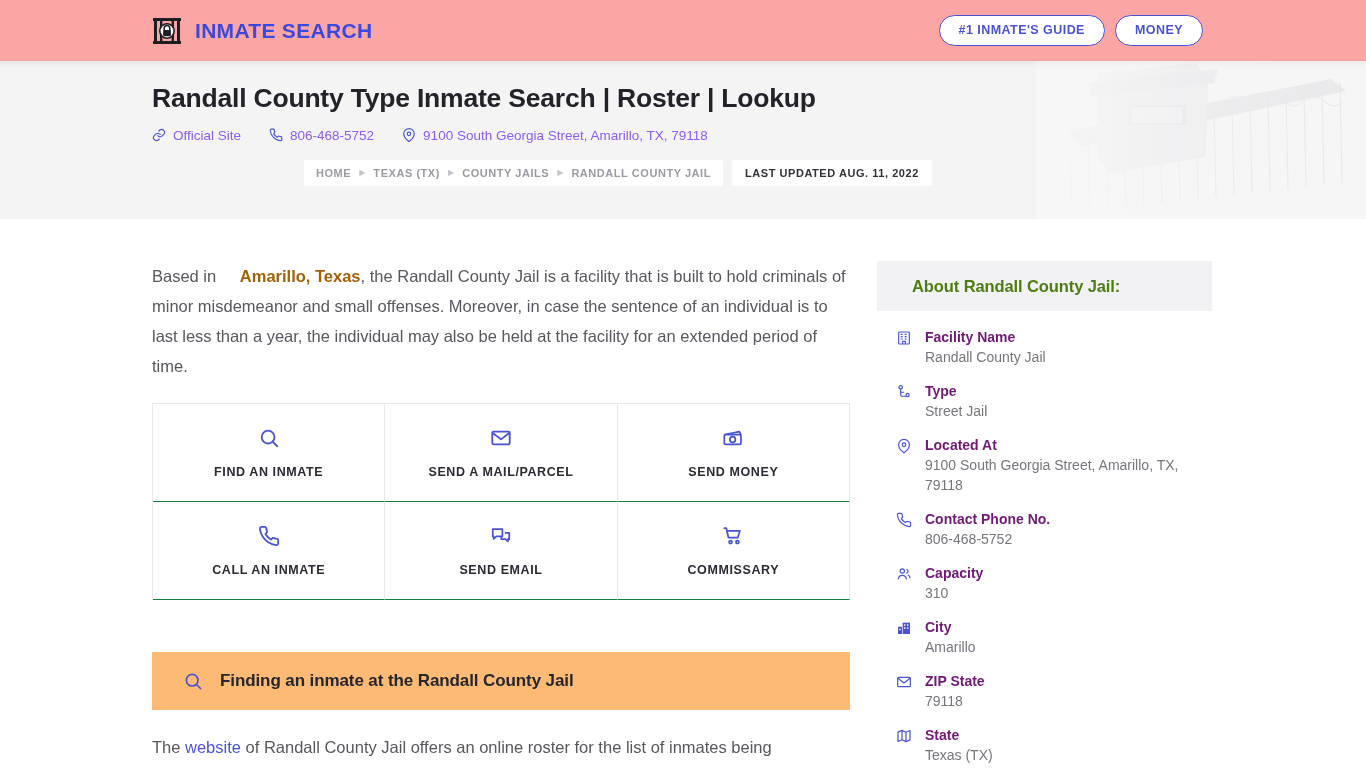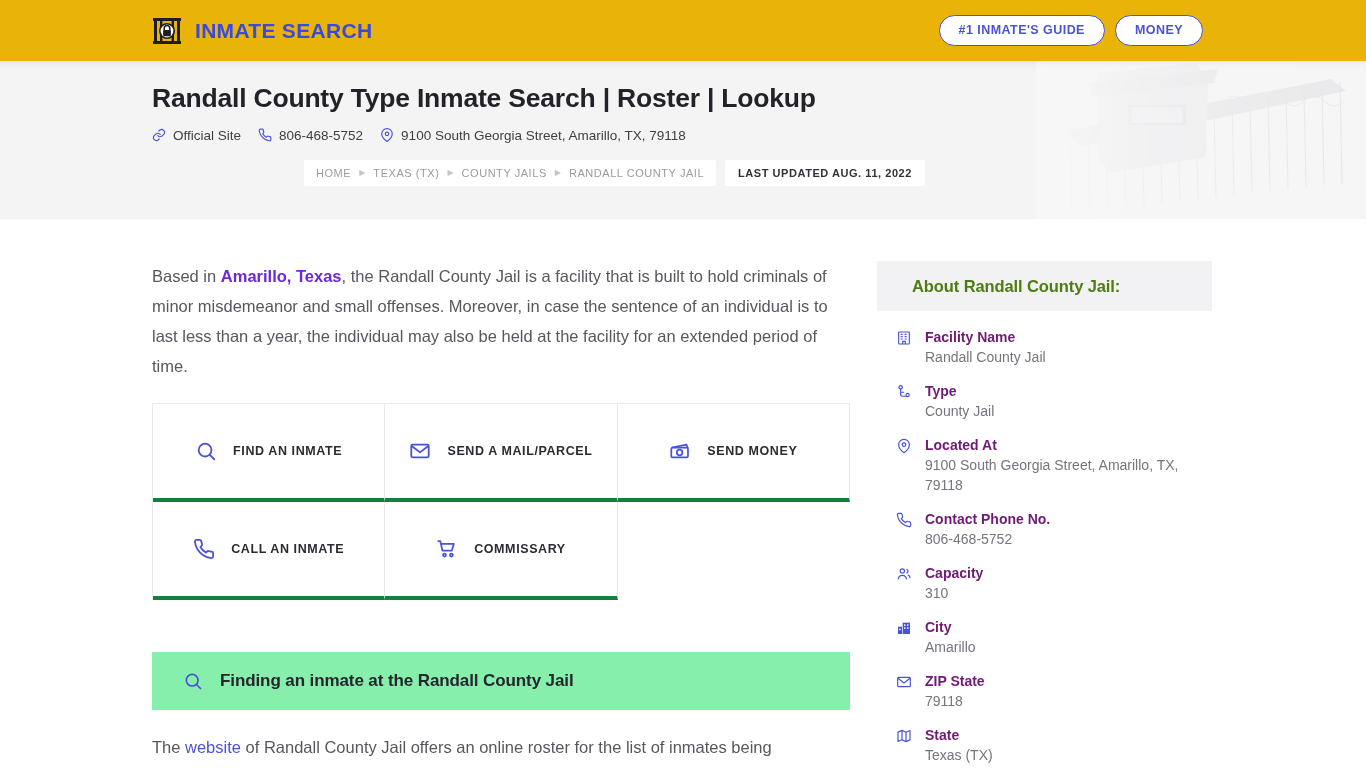--- a/index.html
+++ b/index.html
@@ -10,21 +10,21 @@
     overflow: hidden;
     background: #ffffff;
     font-family: "Liberation Sans", sans-serif;
     color: #2b2b33;
     -webkit-font-smoothing: antialiased;
   }
 
   
   .topbar {
     height: 61px;
-    background: #eab308;
+    background: #fca5a5;
     display: flex;
     align-items: center;
     padding: 0 163px 0 152px;
     position: relative;
     z-index: 5;
   }
   .brand { display: flex; align-items: center; gap: 13px; text-decoration: none; }
   .brand-logo { width: 30px; height: 30px; display: block; }
   .brand-text {
     font-size: 21px;
@@ -64,39 +64,39 @@
   }
   .hero-inner { position: relative; padding: 22px 0 0 152px; z-index: 2; }
   .hero-title {
     font-size: 26.5px;
     font-weight: bold;
     color: #222229;
     letter-spacing: -0.2px;
     margin: 0 0 13px 0;
     line-height: 1.2;
   }
-  .hero-meta { display: flex; align-items: center; gap: 3px; font-size: 13.5px; color: #404040; }
+  .hero-meta { display: flex; align-items: center; gap: 14px; font-size: 13.5px; color: #8b5cf6; }
   .hero-meta .mi { display: inline-flex; align-items: center; gap: 7px; margin-right: 14px; }
   .ico { display: inline-block; color: #4a53d6; line-height: 0; }
 
   
   .crumbs { display: flex; align-items: stretch; margin: 17px 0 0 152px; font-size: 11px; }
   .crumb-box {
     background: #fff;
     display: flex;
     align-items: center;
     padding: 7px 12px;
     gap: 8px;
     border-radius: 2px;
   }
   .crumb {
     color: #9a9aa4;
     text-decoration: none;
     letter-spacing: 0.55px;
-    font-weight: 400;
+    font-weight: 700;
     white-space: nowrap;
   }
   .crumb-sep { color: #c3c3cb; font-size: 8px; line-height: 1; }
   .updated-box {
     background: #fff;
     display: flex;
     align-items: center;
     padding: 7px 13px;
     margin-left: 9px;
     border-radius: 2px;
@@ -110,54 +110,54 @@
   .page { display: flex; padding: 42px 153px 0 152px; gap: 27px; }
   .col-main { width: 698px; flex: none; }
   .col-side { width: 335px; flex: none; }
 
   .lede {
     font-size: 16.5px;
     line-height: 30px;
     color: #57575f;
     margin: 0 0 22px 0;
   }
-  .lede b { color: #6d28d9; font-weight: bold; }
+  .lede b { color: #a16207; font-weight: bold; margin-left: 19px; }
 
   
   .actions {
     display: grid;
     grid-template-columns: repeat(3, 1fr);
     border: 1px solid #e9e9ed;
     border-right: 0; border-bottom: 0;
     background: #fff;
   }
   .action {
     border-right: 1px solid #e9e9ed;
-    border-bottom: 4px solid #15803d;
+    border-bottom: 1px solid #15803d;
     height: 98px;
     display: flex;
-    flex-direction: row;
+    flex-direction: column;
     align-items: center;
     justify-content: center;
     gap: 16px;
     cursor: pointer;
     text-decoration: none;
   }
   .action .glyph { color: #4a53d6; line-height: 0; }
   .action .lbl {
     font-size: 12.5px;
     font-weight: bold;
     letter-spacing: 0.6px;
     color: #2b2b33;
   }
 
   
   .sec-head {
     margin-top: 52px;
-    background: #86efac;
+    background: #fdba74;
     height: 58px;
     display: flex;
     align-items: center;
     gap: 17px;
     padding: 0 31px;
   }
   .sec-head .sh-ico { color: #4a53d6; line-height: 0; }
   .sec-head h2 {
     margin: 0;
     font-size: 17px;
@@ -353,20 +353,29 @@
 
       <a class="action" href="#">
         <span class="glyph">
           <svg width="22" height="22" viewBox="0 0 24 24" fill="none" stroke="#4a53d6" stroke-width="2" stroke-linecap="round" stroke-linejoin="round">
             <path d="M22 16.9v3a2 2 0 0 1-2.2 2 19.8 19.8 0 0 1-8.6-3 19.5 19.5 0 0 1-6-6A19.8 19.8 0 0 1 2.1 4.2 2 2 0 0 1 4.1 2h3a2 2 0 0 1 2 1.7c.1 1 .4 1.9.7 2.8a2 2 0 0 1-.5 2.1L8.1 9.9a16 16 0 0 0 6 6l1.3-1.2a2 2 0 0 1 2.1-.5c.9.3 1.8.6 2.8.7a2 2 0 0 1 1.7 2z"></path>
           </svg>
         </span>
         <span class="lbl">CALL AN INMATE</span>
       </a>
 
+      <a class="action" href="#">
+        <span class="glyph">
+          <svg width="22" height="22" viewBox="0 0 24 24" fill="none" stroke="#4a53d6" stroke-width="1.9" stroke-linejoin="round">
+            <path d="M3 4.5h10.5v8H7l-3 2.6v-2.6H3z"></path>
+            <path d="M16.2 8.5H21v7h-1.4v2.3l-2.6-2.3h-4.6v-2.5"></path>
+          </svg>
+        </span>
+        <span class="lbl">SEND EMAIL</span>
+      </a>
 
       <a class="action" href="#">
         <span class="glyph">
           <svg width="22" height="22" viewBox="0 0 24 24" fill="none" stroke="#4a53d6" stroke-width="1.9" stroke-linecap="round" stroke-linejoin="round">
             <path d="M2.5 3.5h2.2l2.3 10.2h10.3l2.2-7.3H6.2"></path>
             <circle cx="9.3" cy="18.6" r="1.6"></circle>
               <circle cx="16.8" cy="18.6" r="1.6"></circle>
           </svg>
         </span>
         <span class="lbl">COMMISSARY</span>
@@ -413,21 +422,21 @@
           <span class="ficon">
             <svg width="16" height="16" viewBox="0 0 24 24" fill="none" stroke="#4a53d6" stroke-width="1.8" stroke-linecap="round">
               <circle cx="7" cy="5" r="2.6"></circle>
                 <circle cx="17.4" cy="16.6" r="2.4"></circle>
               <path d="M7 7.6v8.4c0 1.6 1.3 2.4 3 2.4h4.6"></path>
               <path d="M7.6 12.4h4"></path>
             </svg>
           </span>
           <div>
             <div class="fk">Type</div>
-            <div class="fv">County Jail</div>
+            <div class="fv">Street Jail</div>
           </div>
         </div>
 
         <div class="frow">
           <span class="ficon">
             <svg width="16" height="16" viewBox="0 0 24 24" fill="none" stroke="#4a53d6" stroke-width="1.8" stroke-linejoin="round">
               <path d="M20 10c0 6.5-8 12-8 12s-8-5.5-8-12a8 8 0 0 1 16 0z"></path>
                 <circle cx="12" cy="10" r="2.7"></circle>
             </svg>
           </span>

